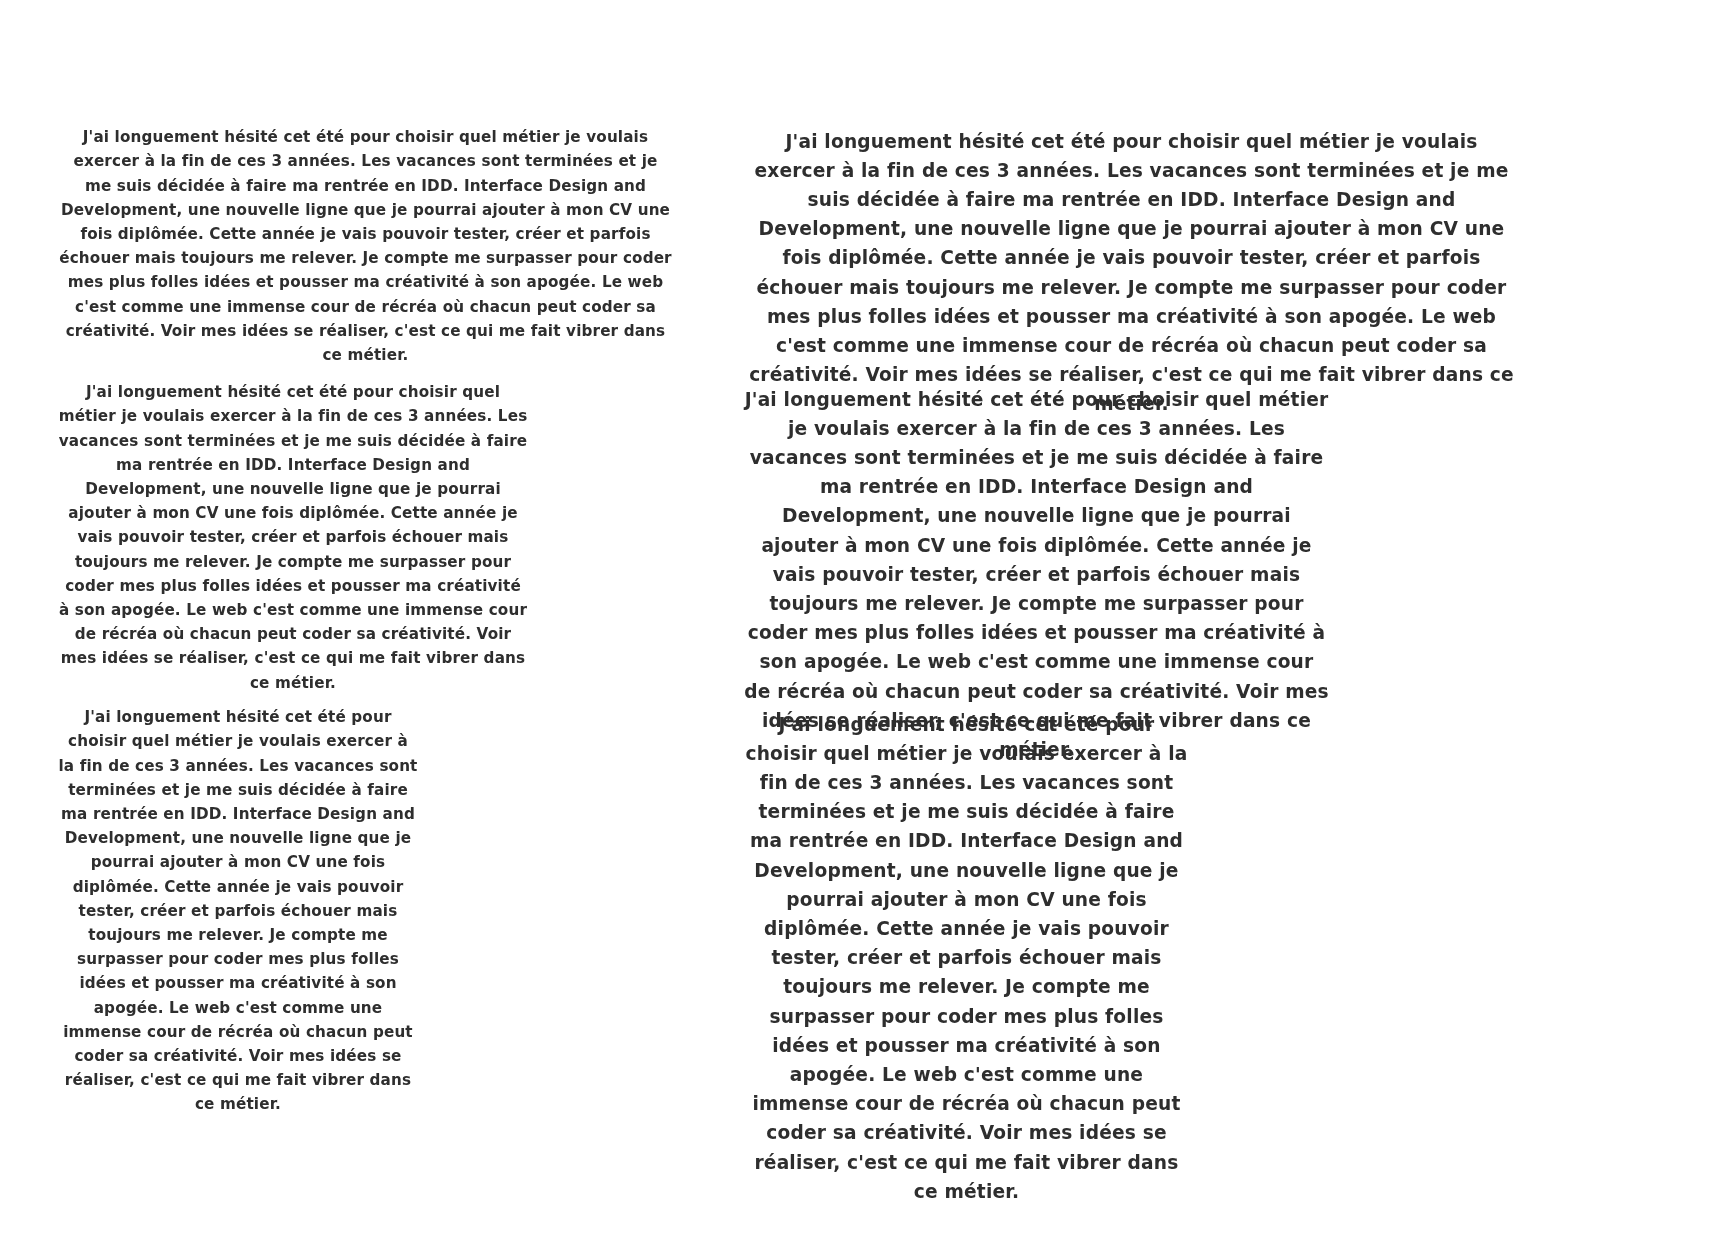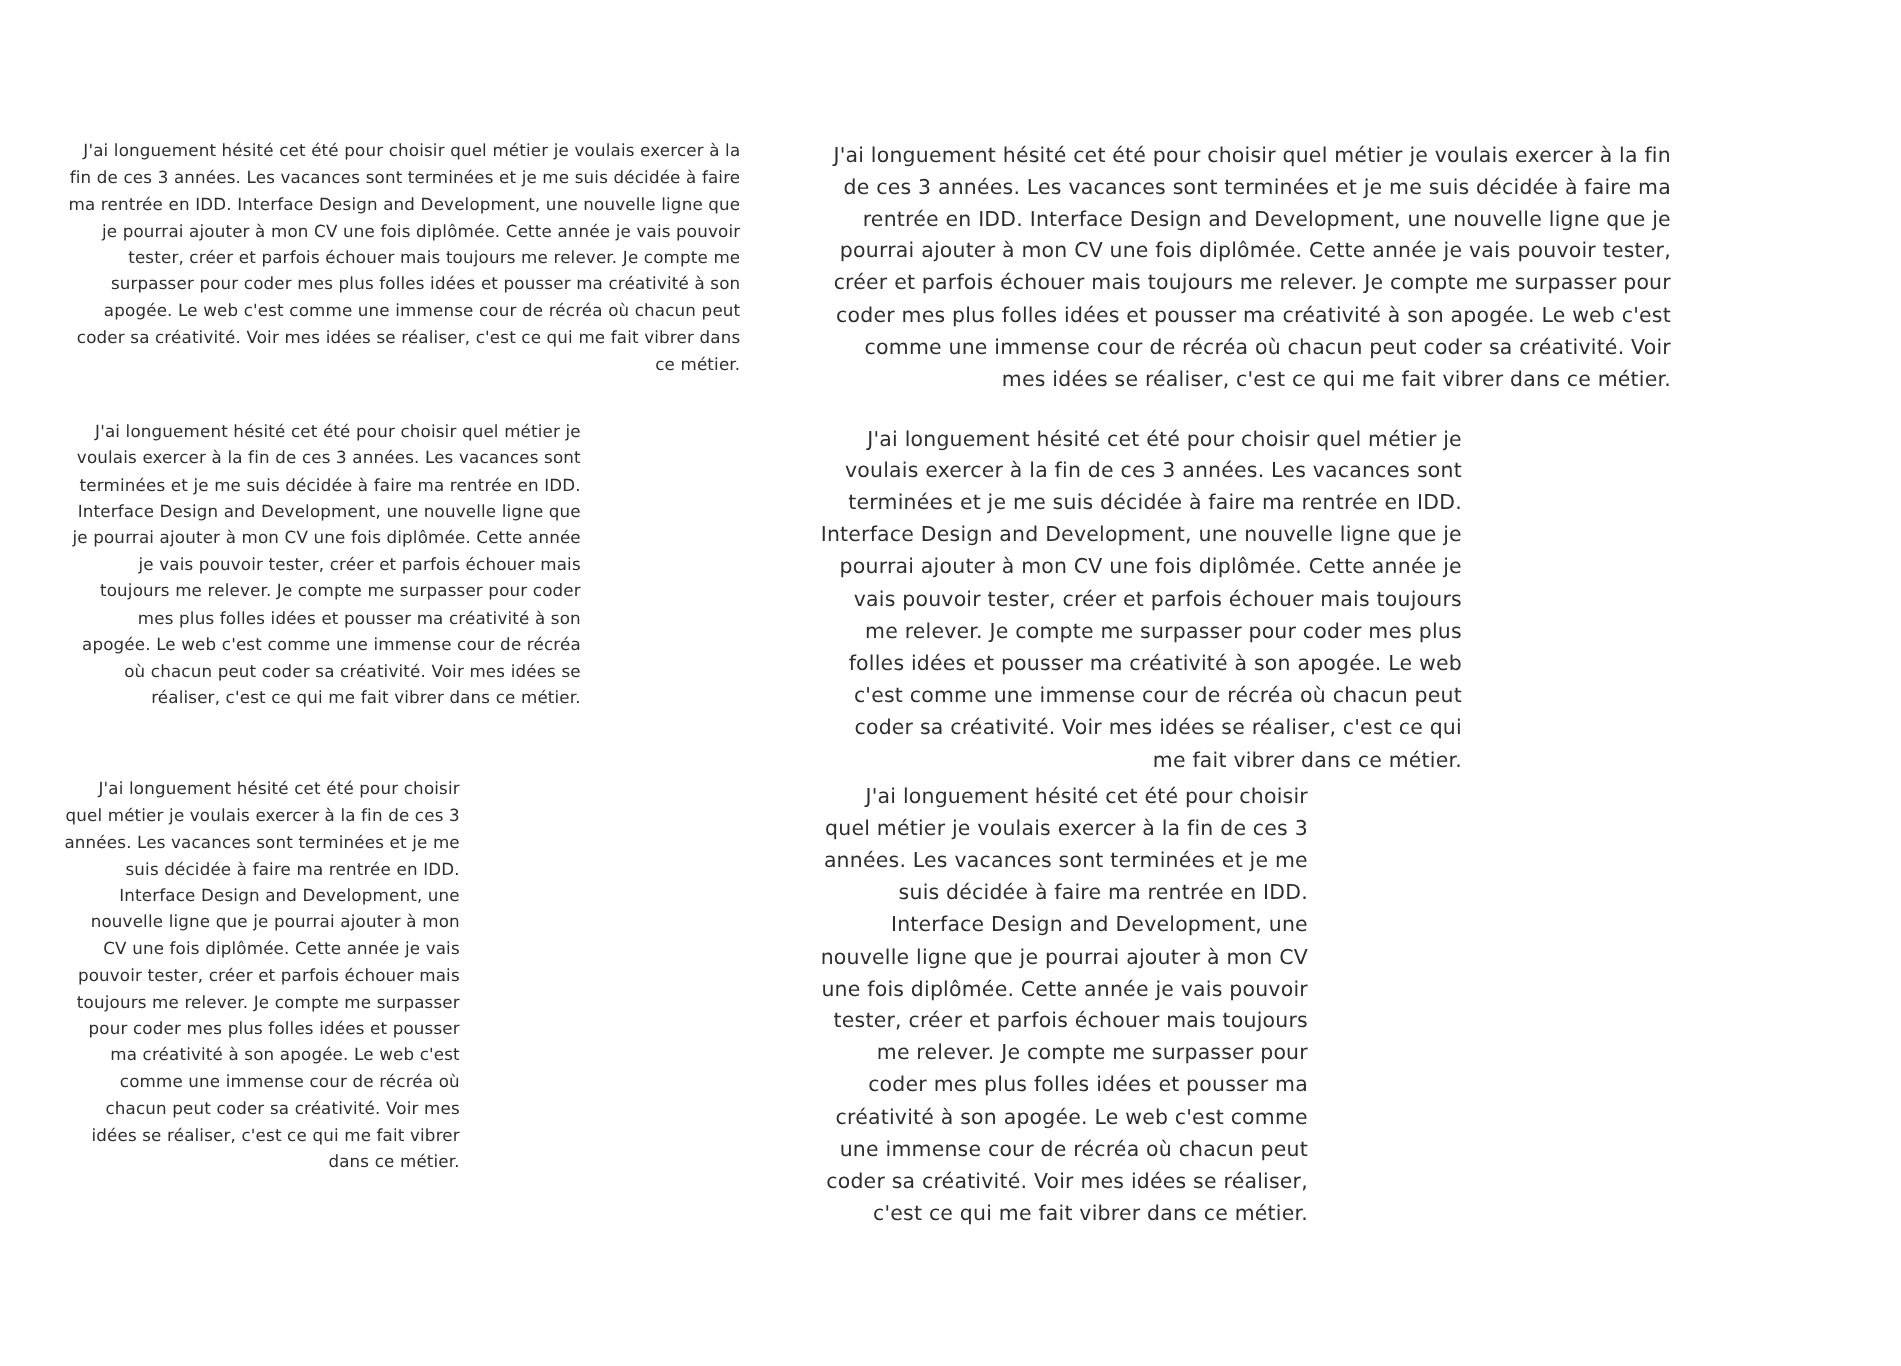--- a/index.html
+++ b/index.html
@@ -28,23 +28,23 @@
     position: absolute;
     top: 0;
   }
 
   .column-left  { left: 58px;  width: 640px; }
   .column-right { left: 744px; width: 790px; }
 
   .block {
     position: absolute;
     color: #2e2e2e;
-    font-weight: 400;
+    font-weight: 700;
     white-space: pre-line;
-    text-align: right;
+    text-align: center;
     letter-spacing: 0.01em;
   }
 
   
   .l1 {
     top: 110px;
     left: 0;
     width: 615px;
     font-size: 15.2px;
     line-height: 24.2px;

